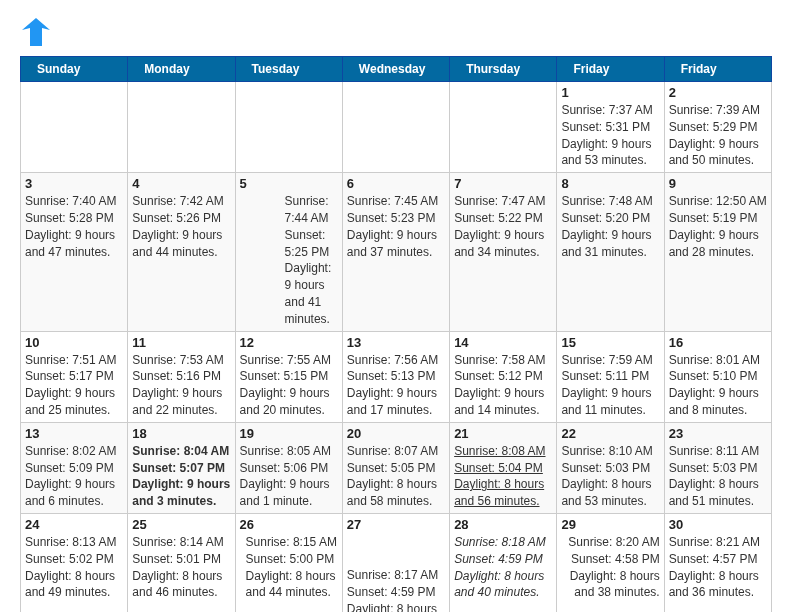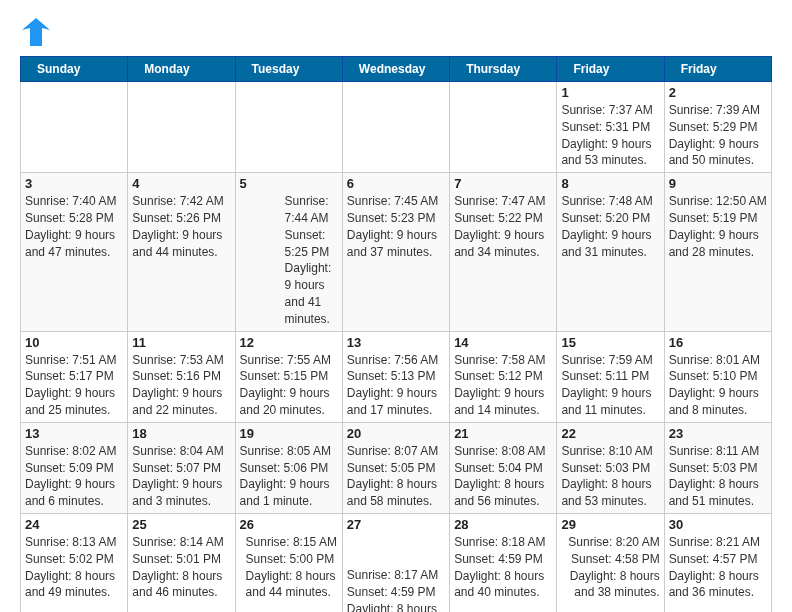--- a/index.html
+++ b/index.html
@@ -241,42 +241,42 @@
         <tr>
           <td>
             <span class="day-number">13</span>
             <div class="day-info" style="white-space: pre-line;">Sunrise: 8:02 AM
 Sunset: 5:09 PM
 Daylight: 9 hours
 and 6 minutes.</div>
           </td>
           <td>
             <span class="day-number">18</span>
-            <div class="day-info" style="white-space: pre-line;">Sunrise: 8:04 AM
+            <div class="day-info" style="white-space: pre-line; font-weight: bold;">Sunrise: 8:04 AM
 Sunset: 5:07 PM
 Daylight: 9 hours
 and 3 minutes.</div>
           </td>
           <td>
             <span class="day-number">19</span>
             <div class="day-info" style="white-space: pre-line;">Sunrise: 8:05 AM
 Sunset: 5:06 PM
 Daylight: 9 hours
 and 1 minute.</div>
           </td>
           <td>
             <span class="day-number">20</span>
             <div class="day-info" style="white-space: pre-line;">Sunrise: 8:07 AM
 Sunset: 5:05 PM
 Daylight: 8 hours
 and 58 minutes.</div>
           </td>
           <td>
             <span class="day-number">21</span>
-            <div class="day-info" style="white-space: pre-line;">Sunrise: 8:08 AM
+            <div class="day-info" style="white-space: pre-line; text-decoration: underline;">Sunrise: 8:08 AM
 Sunset: 5:04 PM
 Daylight: 8 hours
 and 56 minutes.</div>
           </td>
           <td>
             <span class="day-number">22</span>
             <div class="day-info" style="white-space: pre-line;">Sunrise: 8:10 AM
 Sunset: 5:03 PM
 Daylight: 8 hours
 and 53 minutes.</div>
@@ -313,21 +313,21 @@
           </td>
           <td>
             <span class="day-number">27</span>
             <div class="day-info" style="white-space: pre-line; margin-top: 35px;">Sunrise: 8:17 AM
 Sunset: 4:59 PM
 Daylight: 8 hours
 and 42 minutes.</div>
           </td>
           <td>
             <span class="day-number">28</span>
-            <div class="day-info" style="white-space: pre-line;">Sunrise: 8:18 AM
+            <div class="day-info" style="white-space: pre-line; font-style: italic;">Sunrise: 8:18 AM
 Sunset: 4:59 PM
 Daylight: 8 hours
 and 40 minutes.</div>
           </td>
           <td>
             <span class="day-number">29</span>
             <div class="day-info" style="white-space: pre-line; text-align: right;">Sunrise: 8:20 AM
 Sunset: 4:58 PM
 Daylight: 8 hours
 and 38 minutes.</div>

